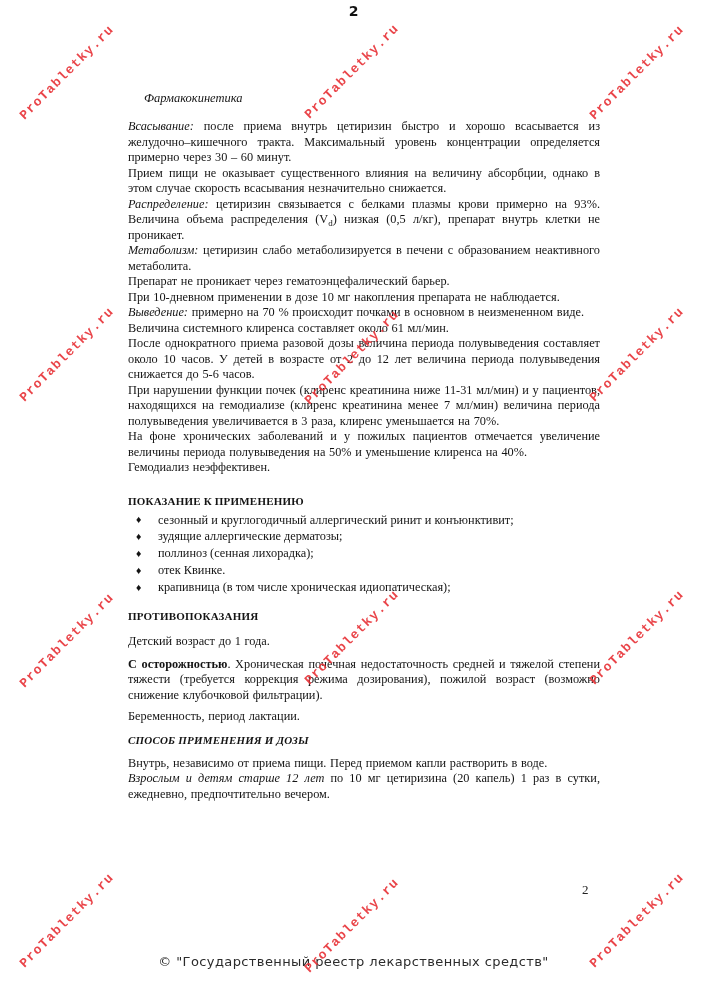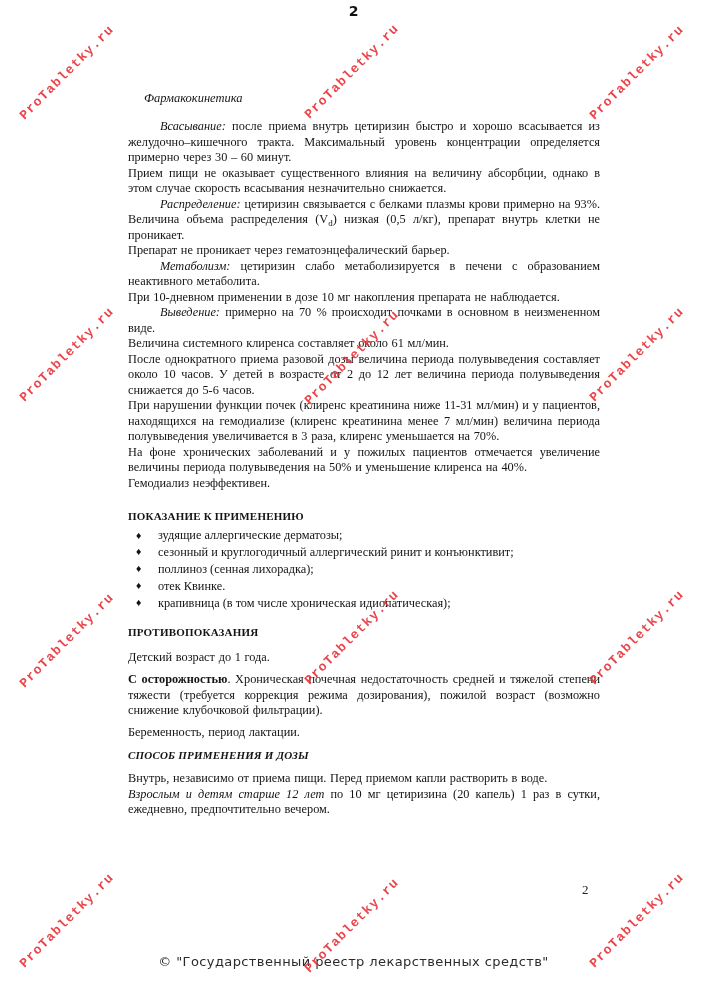--- a/index.html
+++ b/index.html
@@ -33,21 +33,21 @@
     font-size: 12.5px;
     line-height: 15px;
   }
   .para {
     margin: 0;
     font-size: 12.3px;
     line-height: 15.5px;
     text-align: justify;
     word-spacing: 0.6px;
   }
-  .lead { font-style: italic; margin-left: 32px; }
+  .lead { font-style: italic; }
   sub.vd { font-size: 9px; line-height: 0; }
   .hd {
     margin: 17px 0 2px 0;
     font-size: 11px;
     font-weight: bold;
     letter-spacing: 0.2px;
     line-height: 16px;
   }
   .hd-contra { margin-top: 12px; margin-bottom: 10px; }
   .hd-dose { margin-top: 7px; margin-bottom: 8px; font-style: italic; }
@@ -127,42 +127,42 @@
   <div class="content">
 
     <p class="subtitle">Фармакокинетика</p>
 
     <p class="para"><span class="lead">Всасывание:</span> <span>после приема внутрь цетиризин быстро и хорошо всасывается из желудочно–кишечного тракта. Максимальный уровень концентрации определяется примерно через 30 – 60 минут.</span></p>
 
     <p class="para">Прием пищи не оказывает существенного влияния на величину абсорбции, однако в этом случае скорость всасывания незначительно снижается.</p>
 
     <p class="para"><span class="lead">Распределение:</span> <span>цетиризин связывается с белками плазмы крови примерно на 93%. Величина объема распределения (V</span><sub class="vd">d</sub><span>) низкая (0,5 л/кг), препарат внутрь клетки не проникает.</span></p>
 
+    <p class="para"><span class="lead">Метаболизм:</span> <span>цетиризин  слабо метаболизируется в печени с образованием неактивного метаболита.</span></p>
+
     <p class="para">Препарат не проникает через гематоэнцефалический барьер.</p>
-
-    <p class="para"><span class="lead">Метаболизм:</span> <span>цетиризин  слабо метаболизируется в печени с образованием неактивного метаболита.</span></p>
 
     <p class="para">При 10-дневном  применении в дозе 10 мг накопления препарата не наблюдается.</p>
 
     <p class="para"><span class="lead">Выведение:</span> <span>примерно на 70 % происходит почками в основном в неизмененном виде.</span></p>
 
     <p class="para">Величина системного клиренса составляет около 61 мл/мин.</p>
 
     <p class="para">После однократного приема разовой дозы величина периода полувыведения составляет около 10 часов. У детей в возрасте от 2 до 12 лет величина периода полувыведения снижается до 5-6 часов.</p>
 
     <p class="para">При нарушении функции почек (клиренс креатинина ниже 11-31 мл/мин) и у пациентов, находящихся на гемодиализе (клиренс креатинина менее 7 мл/мин) величина периода полувыведения увеличивается в 3 раза, клиренс уменьшается на 70%.</p>
 
     <p class="para">На фоне хронических заболеваний и у пожилых пациентов отмечается увеличение величины периода полувыведения на 50% и уменьшение клиренса на 40%.</p>
 
     <p class="para">Гемодиализ неэффективен.</p>
 
     <h2 class="hd">ПОКАЗАНИЕ К ПРИМЕНЕНИЮ</h2>
     <ul class="bullets">
+      <li><span class="b">♦</span><span>сезонный и круглогодичный аллергический ринит и конъюнктивит;</span></li>
       <li><span class="b">♦</span><span>зудящие аллергические дерматозы;</span></li>
-      <li><span class="b">♦</span><span>сезонный и круглогодичный аллергический ринит и конъюнктивит;</span></li>
       <li><span class="b">♦</span><span>поллиноз (сенная лихорадка);</span></li>
       <li><span class="b">♦</span><span>отек Квинке.</span></li>
       <li><span class="b">♦</span><span>крапивница (в том числе хроническая идиопатическая);</span></li>
     </ul>
 
     <h2 class="hd hd-contra">ПРОТИВОПОКАЗАНИЯ</h2>
     <p class="para">Детский возраст до 1 года.</p>
     <p class="para sp7"><span class="caution-lead">С осторожностью</span><span>. Хроническая почечная недостаточность средней и тяжелой степени тяжести (требуется коррекция режима дозирования), пожилой возраст (возможно снижение клубочковой фильтрации).</span></p>
     <p class="para sp6">Беременность, период лактации.</p>
 

